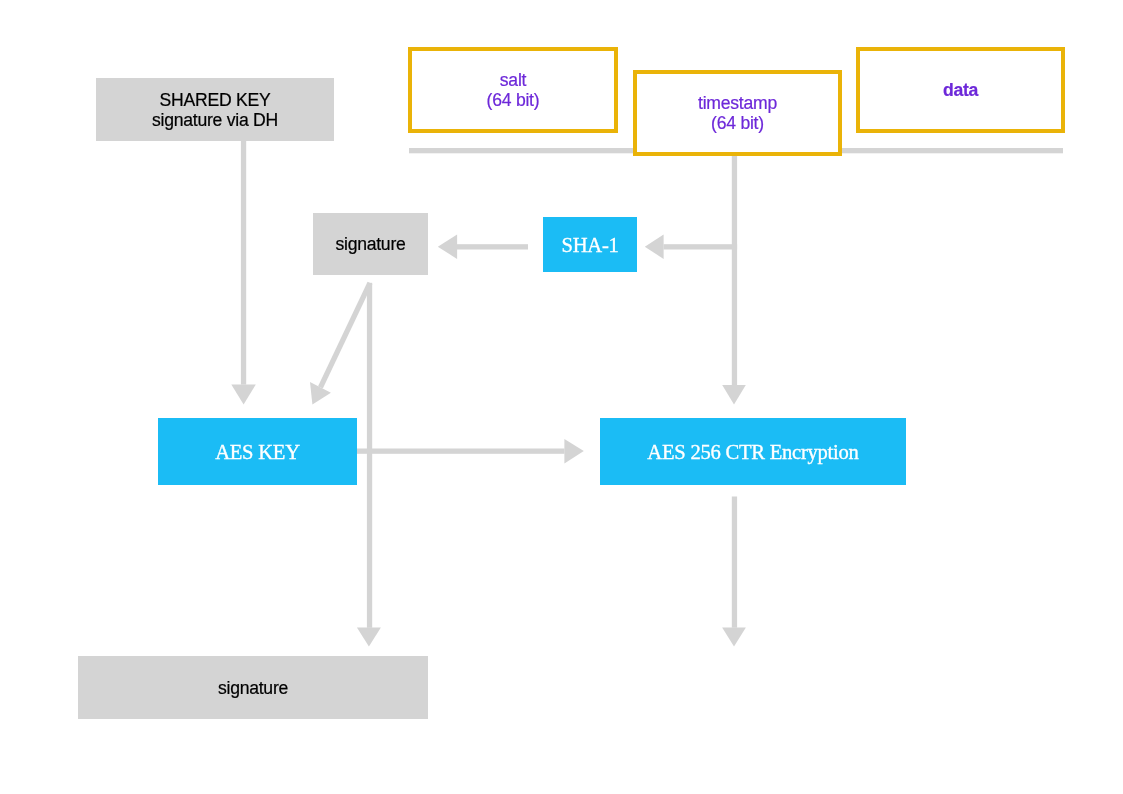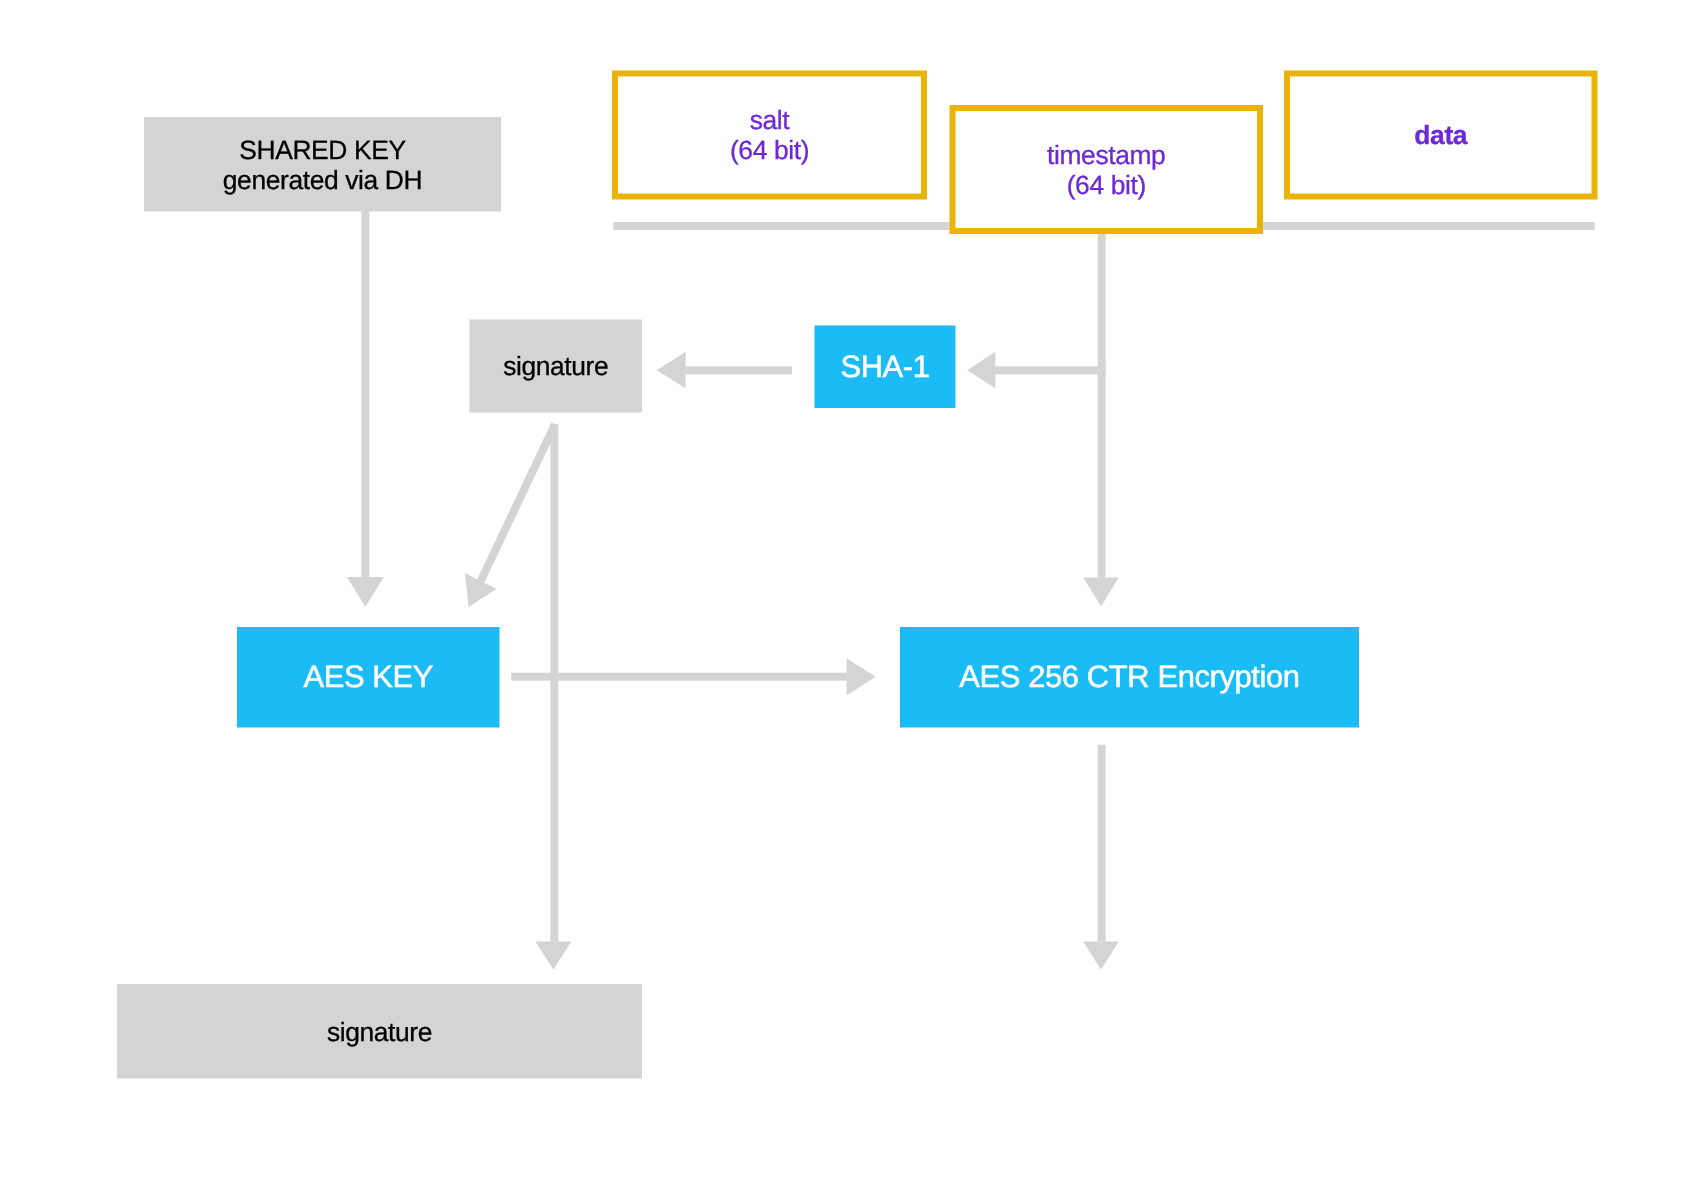--- a/index.html
+++ b/index.html
@@ -5,21 +5,21 @@
 <style>
   html,body{margin:0;padding:0;background:#ffffff;}
   body{width:1123px;height:794px;position:relative;overflow:hidden;
        font-family:"Liberation Sans",sans-serif;}
   #canvas{position:absolute;left:0;top:0;width:1123px;height:794px;background:#ffffff;}
   svg.edge-layer{position:absolute;left:0;top:0;width:1123px;height:794px;overflow:visible;}
   .node{position:absolute;display:flex;align-items:center;justify-content:center;
         text-align:center;box-sizing:border-box;white-space:pre;}
   .node > span{display:block;letter-spacing:-0.25px;-webkit-text-stroke:0.2px currentColor;}
   .node.gray{background:#d4d4d4;color:#000000;}
-  .node.blue{background:#1bbcf5;color:#ffffff;}
+  .node.blue{background:#1bbcf5;color:#ffffff;font-family:Liberation Serif, serif;}
   .node.blue > span{-webkit-text-stroke:0.35px #ffffff;}
   .node.outline{background:#ffffff;color:#6d28d9;border:4px solid #eab308;}
   .node.two-line{flex-direction:column;}
 </style>
 </head>
 <body>
 
 <div id="canvas">
 
   <svg class="edge-layer" viewBox="0 0 1123 794" shape-rendering="geometricPrecision">
@@ -65,21 +65,21 @@
 
     <g>
       <rect x="731.8" y="496.5" width="5.3" height="131.2" fill="#d4d4d4"></rect>
       <path d="M 722.1 627.6 L 745.9 627.6 L 734.0 646.4 Z" fill="#d4d4d4"></path>
     </g>
 
   </svg>
 
   <div class="node gray two-line" style="left:96px;top:46px;width:238px;height:63px;font-size:17.6px;line-height:20px;margin-top:32px;">
     <span>SHARED KEY</span>
-    <span>generated via DH</span>
+    <span>signature via DH</span>
   </div>
 
   <div class="node outline two-line" style="left:408px;top:47px;width:210px;height:86px;font-size:17.6px;line-height:20px;">
     <span>salt</span>
     <span>(64 bit)</span>
   </div>
 
   <div class="node outline two-line" style="left:633px;top:47px;width:209px;height:86px;font-size:17.6px;line-height:20px;margin-top:23px;">
     <span>timestamp</span>
     <span>(64 bit)</span>
@@ -90,21 +90,21 @@
   </div>
 
   <div class="node gray" style="left:313px;top:213px;width:115px;height:62px;font-size:17.6px;line-height:20px;">
     <span>signature</span>
   </div>
 
   <div class="node blue" style="left:543px;top:217px;width:94px;height:55px;font-size:20.6px;line-height:20px;">
     <span>SHA-1</span>
   </div>
 
-  <div class="node blue" style="left:158px;top:418px;width:175px;height:67px;font-size:20.6px;line-height:20px;">
+  <div class="node blue" style="left:158px;top:418px;width:199px;height:67px;font-size:20.6px;line-height:20px;">
     <span>AES KEY</span>
   </div>
 
   <div class="node blue" style="left:600px;top:418px;width:306px;height:67px;font-size:20.6px;line-height:20px;">
     <span>AES 256 CTR Encryption</span>
   </div>
 
   <div class="node gray" style="left:78px;top:656px;width:350px;height:63px;font-size:17.6px;line-height:20px;">
     <span>signature</span>
   </div>

